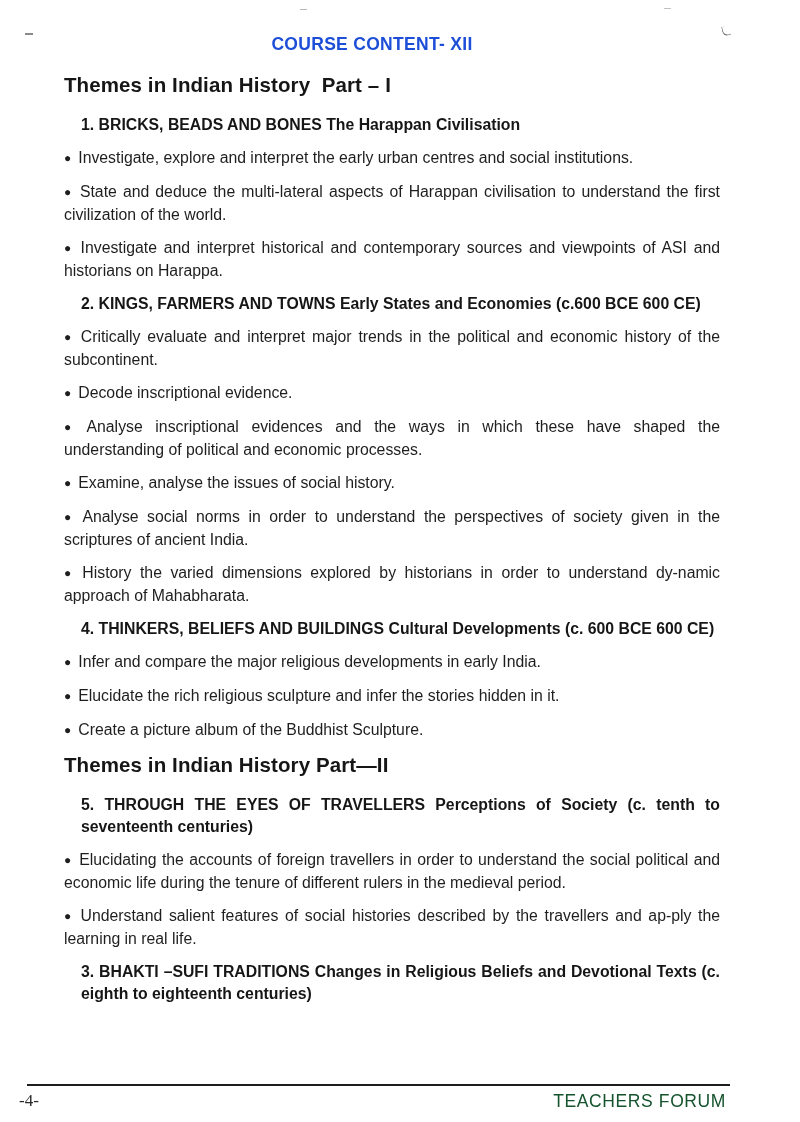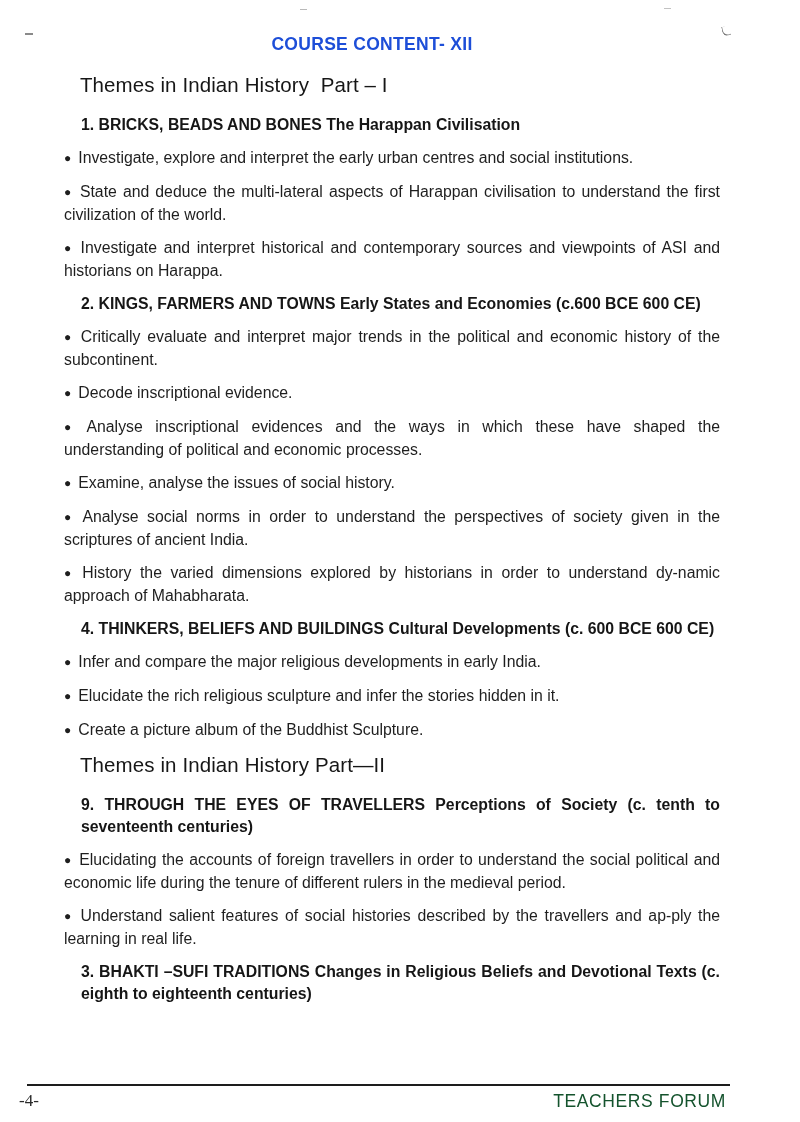--- a/index.html
+++ b/index.html
@@ -24,23 +24,23 @@
   .doc-title {
     font-size: 17.5px;
     font-weight: bold;
     letter-spacing: 0.3px;
     color: #1d4ed8;
     text-align: center;
     margin: 0 40px 18px 0;
   }
   .part-heading {
     font-size: 20.5px;
-    font-weight: normal;
+    font-weight: bold;
     color: #161616;
-    margin: 6px 0 17px 16px;
+    margin: 6px 0 17px 0;
     letter-spacing: 0.1px;
   }
   .topic-heading {
     font-size: 15.8px;
     font-weight: bold;
     color: #161616;
     line-height: 22px;
     margin: 0 0 11px 17px;
     text-align: justify;
   }
@@ -124,21 +124,21 @@
   <p class="bullet"><span class="dot">●</span><span>Analyse social norms in order to understand the perspectives of society given in the scriptures of ancient India.</span></p>
   <p class="bullet"><span class="dot">●</span><span>History the varied dimensions explored by historians in order to understand dy-namic approach of Mahabharata.</span></p>
 
   <p class="topic-heading">4. THINKERS, BELIEFS AND BUILDINGS Cultural Developments (c. 600 BCE 600 CE)</p>
   <p class="bullet"><span class="dot">●</span><span>Infer and compare the major religious developments in early India.</span></p>
   <p class="bullet"><span class="dot">●</span><span>Elucidate the rich religious sculpture and infer the stories hidden in it.</span></p>
   <p class="bullet"><span class="dot">●</span><span>Create a picture album of the Buddhist Sculpture.</span></p>
 
   <div class="part-heading">Themes in Indian History Part—II</div>
 
-  <p class="topic-heading">9. THROUGH THE EYES OF TRAVELLERS Perceptions of Society (c. tenth to seventeenth centuries)</p>
+  <p class="topic-heading">5. THROUGH THE EYES OF TRAVELLERS Perceptions of Society (c. tenth to seventeenth centuries)</p>
   <p class="bullet"><span class="dot">●</span><span>Elucidating the accounts of foreign travellers in order to understand the social political and economic life during the tenure of different rulers in the medieval period.</span></p>
   <p class="bullet"><span class="dot">●</span><span>Understand salient features of social histories described by the travellers and ap-ply the learning in real life.</span></p>
 
   <p class="topic-heading">3. BHAKTI –SUFI TRADITIONS Changes in Religious Beliefs and Devotional Texts (c. eighth to eighteenth centuries)</p>
 
 </div>
 
 <div class="footer-rule"></div>
 <div class="page-number">-4-</div>
 <div class="brand">TEACHERS FORUM</div>

